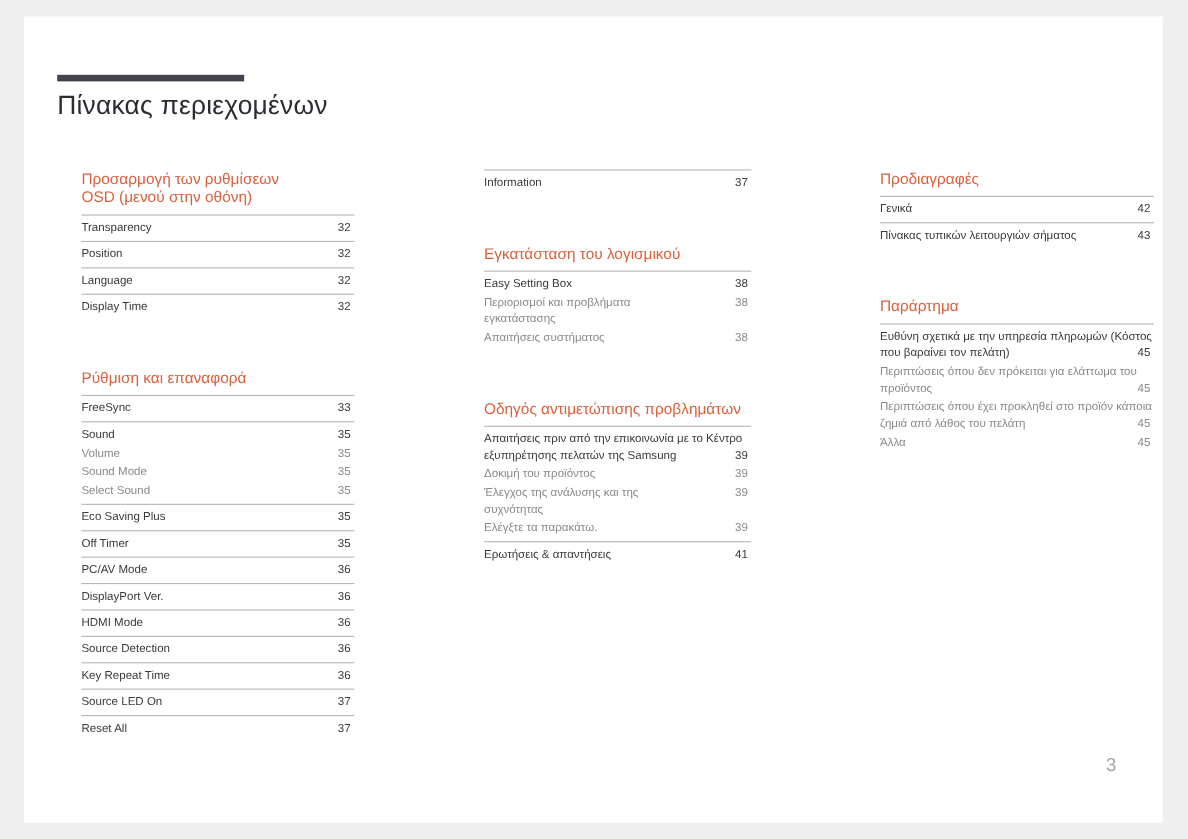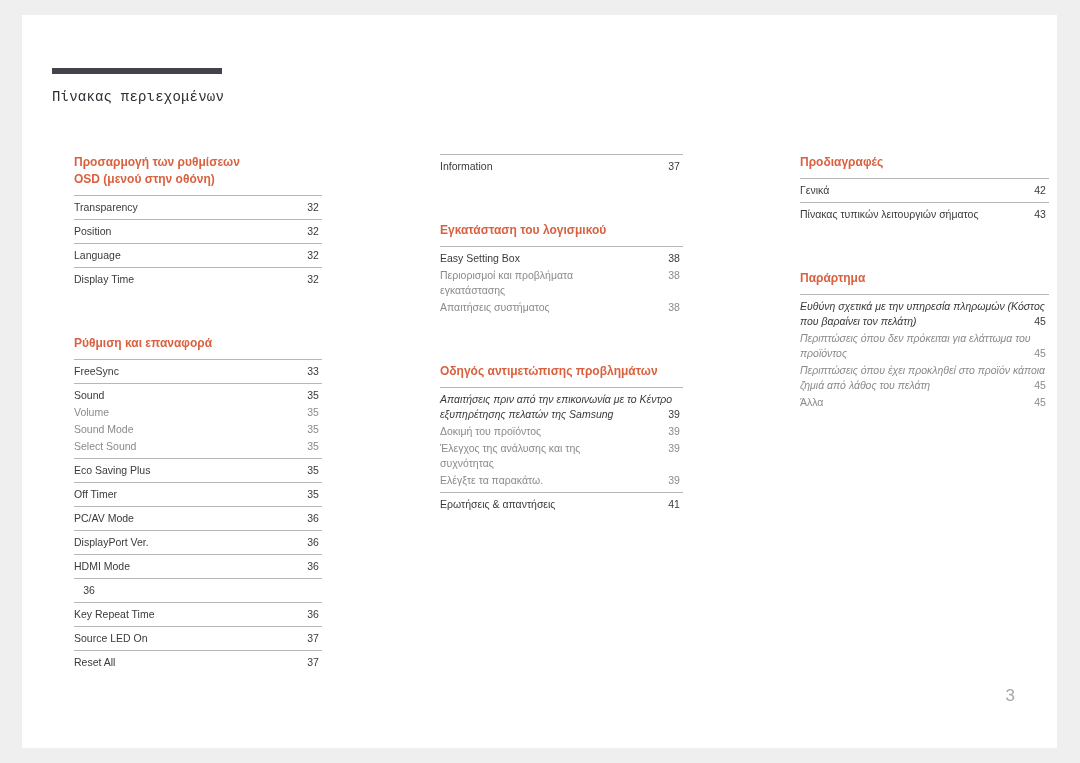--- a/index.html
+++ b/index.html
@@ -29,48 +29,47 @@
     height: 660px;
   }
   
   .title-bar {
     width: 170px;
     height: 6px;
     background: #45424e;
     margin-bottom: 9px;
   }
   .page-title {
-    font-size: 14px;
+    font-size: 24px;
     color: #2e2c33;
     font-weight: normal;
     letter-spacing: 0.2px;
     margin: 0 11px 0 0;
     line-height: 28px;
-    font-family: Liberation Mono, monospace;
   }
   
   .columns {
     position: absolute;
     top: 86px;
     left: 0;
     width: 1005px;
   }
   .col {
     position: absolute;
     top: 0;
   }
   .col-1 { left: 22px;  width: 248px; }
   .col-2 { left: 388px; width: 243px; }
   .col-3 { left: 748px; width: 249px; }
 
   .sec-head {
     color: #d9613f;
-    font-size: 12px;
+    font-size: 14px;
     line-height: 17px;
-    font-weight: bold;
+    font-weight: normal;
     margin: 0 0 7px 0;
     white-space: pre-line;
   }
   .group {
     border-top: 1px solid #b8b6b6;
     padding-top: 3px;
     padding-bottom: 3px;
   }
 
   .row {
@@ -97,21 +96,20 @@
   .row.sub .pg {
     color: #8a8a8c;
   }
   .row.wrapped {
     display: block;
     position: relative;
   }
   .row.wrapped .label {
     display: block;
     font-size: 10.5px;
-    font-style: italic;
   }
   .row.wrapped .pg {
     position: absolute;
     right: 0;
     bottom: 1px;
   }
   .spacer-lg { height: 44px; }
 
   .page-number {
     position: absolute;
@@ -209,20 +207,21 @@
             </div>
           </div>
           <div class="group">
             <div class="row">
               <span class="label">HDMI Mode</span>
               <span class="pg">36</span>
             </div>
           </div>
           <div class="group">
             <div class="row">
+              <span class="label">Source Detection</span>
               <span class="pg">36</span>
             </div>
           </div>
           <div class="group">
             <div class="row">
               <span class="label">Key Repeat Time</span>
               <span class="pg">36</span>
             </div>
           </div>
           <div class="group">

